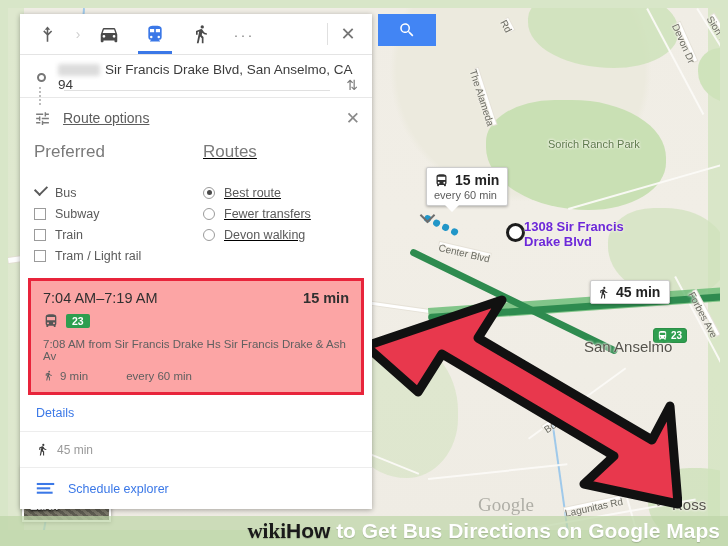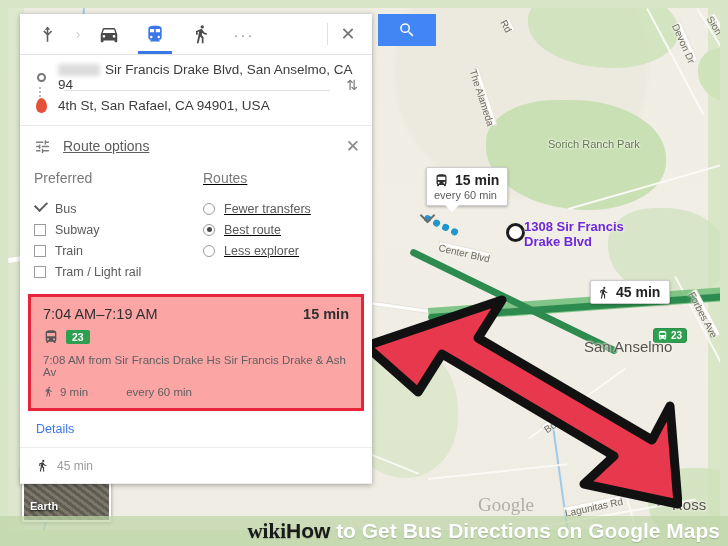--- a/index.html
+++ b/index.html
@@ -91,21 +91,21 @@
            vertical-align:-2px;margin-right:5px;border-radius:2px;}
   .swap{position:absolute;right:14px;top:22px;color:#7a7a7a;font-size:14px;cursor:pointer;}
   .addr-underline{position:absolute;left:44px;right:42px;top:35px;height:1px;background:#e0e0e0;}
 
   .ro-head{display:flex;align-items:center;height:40px;padding:0 14px;position:relative;}
   .ro-title{font-size:14px;color:#5d5d5d;margin-left:12px;text-decoration:underline;}
   .ro-x{position:absolute;right:12px;color:#8a8a8a;font-size:17px;cursor:pointer;}
   .ro-body{display:flex;padding:4px 14px 12px 14px;}
   .ro-col{flex:1;}
   .ro-col.right{padding-left:14px;text-decoration:underline;}
-  .ro-lbl{font-size:14px;color:#7a7a7a;margin-bottom:12px;}
+  .ro-lbl{font-size:17px;color:#7a7a7a;margin-bottom:20px;}
   .opt{display:flex;align-items:center;gap:9px;height:21px;font-size:12.5px;color:#5a5a5a;cursor:pointer;}
   .cbox{width:12px;height:12px;border:1px solid #9b9b9b;box-sizing:border-box;position:relative;background:#fff;}
   .cbox.on{border:none;}
   .cbox.on:after{content:"";position:absolute;left:1px;top:-2px;width:10px;height:6px;
                  border-left:2px solid #5a5a5a;border-bottom:2px solid #5a5a5a;transform:rotate(-45deg);}
   .radio{width:12px;height:12px;border:1px solid #9b9b9b;border-radius:50%;box-sizing:border-box;position:relative;}
   .radio.on:after{content:"";position:absolute;left:2.5px;top:2.5px;width:5px;height:5px;border-radius:50%;background:#4a4a4a;}
 
   .result{margin:0 8px;border:3px solid #e8243b;padding:9px 12px 10px 12px;background:#fca5a5;}
   .res-top{display:flex;align-items:baseline;}
@@ -274,26 +274,20 @@
 
     <div class="addr">
       <div class="dotline"></div>
       <div class="addr-row">
         <span class="ico-col">
             <span class="circ"></span>
           </span>
         <span class="addr-txt"><span class="blurred"></span><span>Sir Francis Drake Blvd, San Anselmo, CA 94</span></span>
       </div>
       <div class="addr-underline"></div>
-      <div class="addr-row">
-        <span class="ico-col">
-            <span class="pin"></span>
-          </span>
-        <span class="addr-txt">4th St, San Rafael, CA 94901, USA</span>
-      </div>
       <div class="swap">⇅</div>
     </div>
 
     <div class="ro-head">
       <svg width="17" height="17" viewBox="0 0 24 24">
         <path fill="#7d7d7d" d="M3 17v2h6v-2H3zM3 5v2h10V5H3zm10 16v-2h8v-2h-8v-2h-2v6h2zM7 9v2H3v2h4v2h2V9H7zm14 4v-2H11v2h10zm-6-4h2V7h4V5h-4V3h-2v6z"></path>
       </svg>
       <span class="ro-title">Route options</span>
       <span class="ro-x">✕</span>
     </div>
@@ -314,30 +308,30 @@
           <span>Train</span>
         </div>
         <div class="opt">
           <span class="cbox"></span>
           <span>Tram / Light rail</span>
         </div>
       </div>
       <div class="ro-col right">
         <div class="ro-lbl">Routes</div>
         <div class="opt">
+          <span class="radio on"></span>
+          <span>Best route</span>
+        </div>
+        <div class="opt">
           <span class="radio"></span>
           <span>Fewer transfers</span>
         </div>
         <div class="opt">
-          <span class="radio on"></span>
-          <span>Best route</span>
-        </div>
-        <div class="opt">
           <span class="radio"></span>
-          <span>Less explorer</span>
+          <span>Devon walking</span>
         </div>
       </div>
     </div>
 
     <div class="result">
       <div class="res-top">
         <span class="res-time">7:04 AM–7:19 AM</span>
         <span class="res-dur">15 min</span>
       </div>
       <div class="res-line">
@@ -359,20 +353,28 @@
 
     <div class="details">Details</div>
 
     <div class="walkrow">
       <svg width="13" height="15" viewBox="0 0 24 24">
         <path fill="#3c3c3c" d="M13.5 5.5a2 2 0 1 0 0-4 2 2 0 0 0 0 4zM9.8 8.9L7 23h2.1l1.8-8 2.1 2v6h2v-7.5l-2.1-2 .6-3A7 7 0 0 0 19 13v-2c-1.8 0-3.3-.9-4.1-2.3l-1-1.6c-.4-.6-1-1-1.7-1-.3 0-.5.1-.8.1L6 8.3V13h2V9.6l1.8-.7z"></path>
       </svg>
       <span>45 min</span>
     </div>
 
+    <div class="sched">
+      <svg width="19" height="15" viewBox="0 0 24 18">
+        <rect x="1" y="2" width="22" height="2.6" fill="#3b78e7"></rect>
+        <rect x="1" y="7.5" width="17" height="2.6" fill="#3b78e7"></rect>
+        <rect x="1" y="13" width="20" height="2.6" fill="#3b78e7"></rect>
+      </svg>
+      <span>Schedule explorer</span>
+    </div>
   </div>
 
   <div class="search-btn">
     <svg width="18" height="18" viewBox="0 0 24 24">
       <path fill="#ffffff" d="M15.5 14h-.8l-.3-.3a6.5 6.5 0 1 0-.7.7l.3.3v.8l5 5 1.5-1.5-5-5zm-6 0a4.5 4.5 0 1 1 0-9 4.5 4.5 0 0 1 0 9z"></path>
     </svg>
   </div>
 
   <div class="wh">
     <div class="wh-txt">

